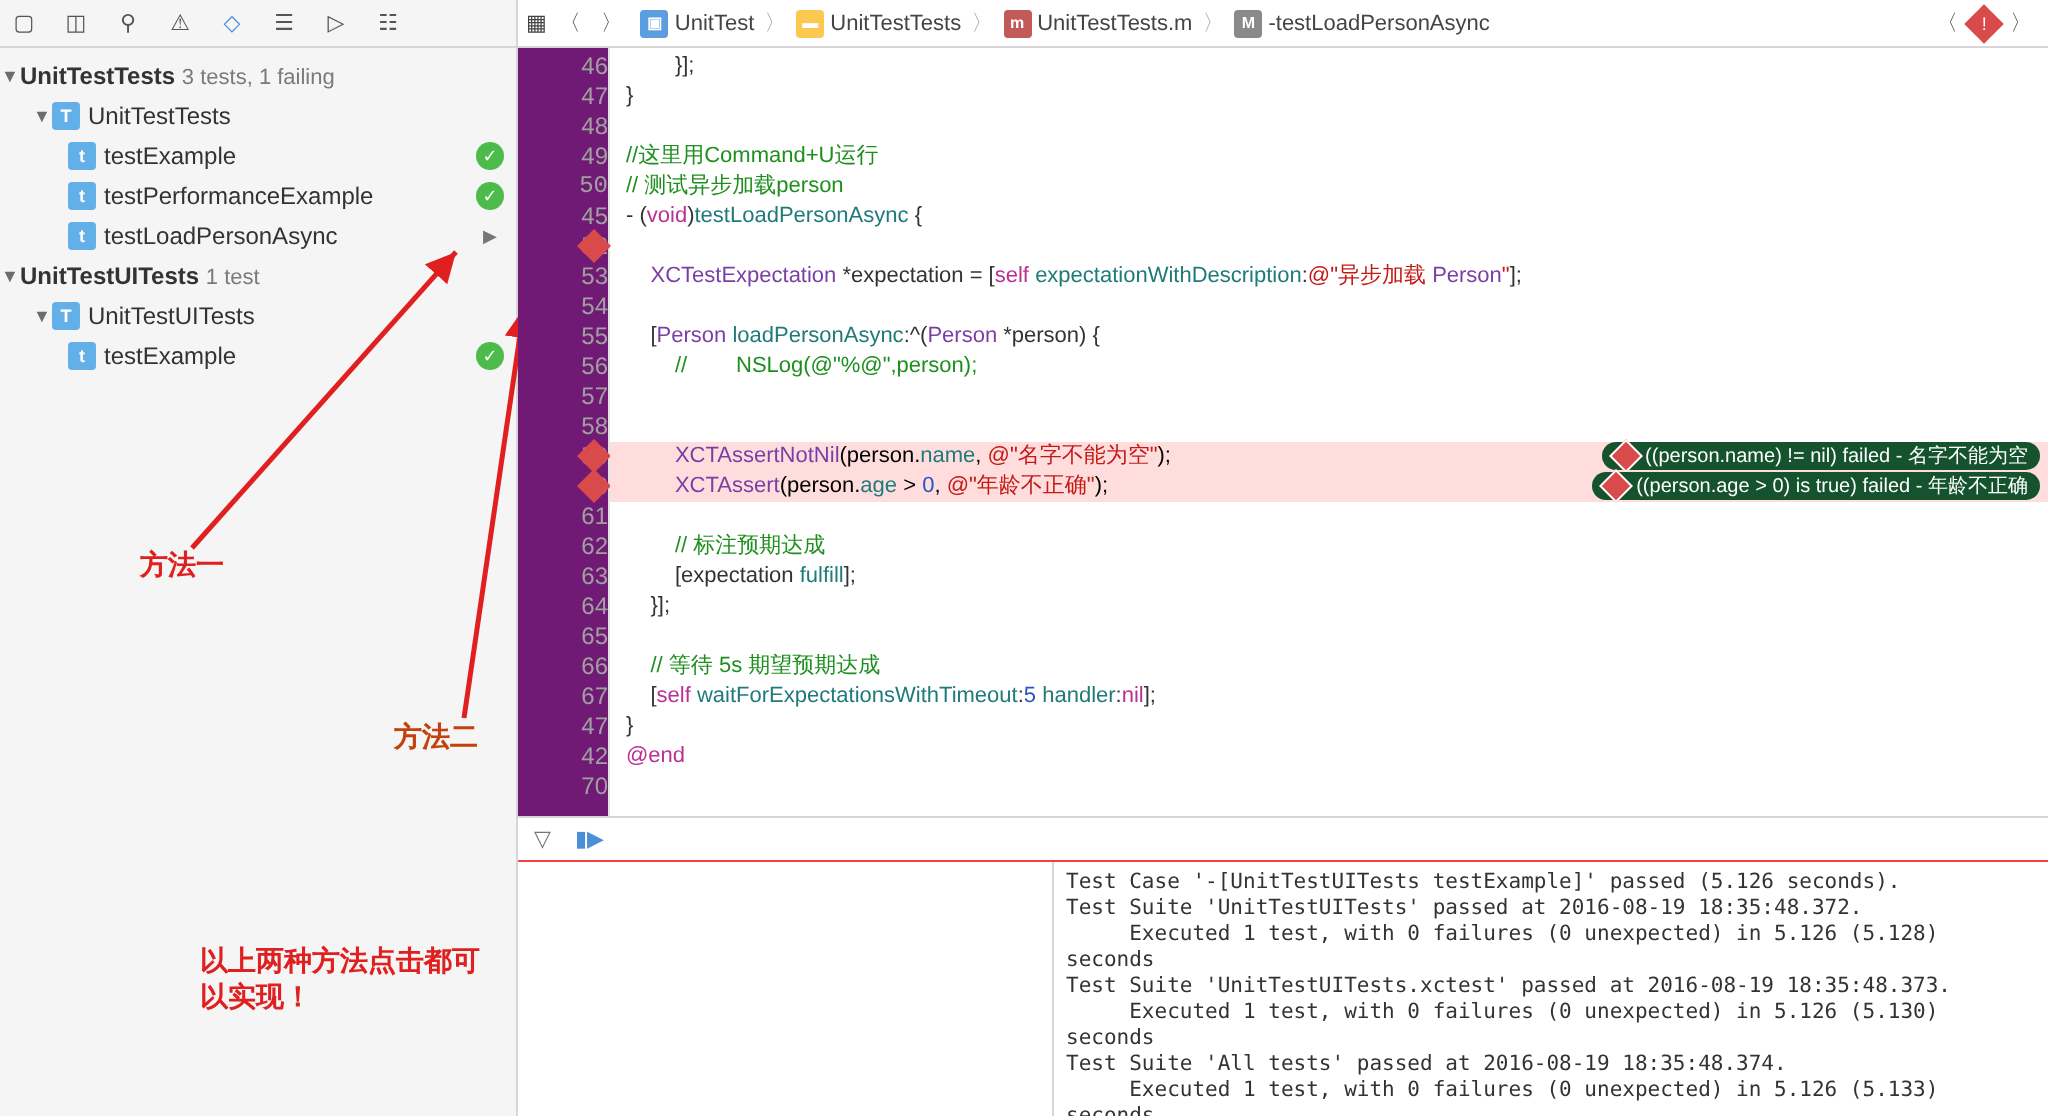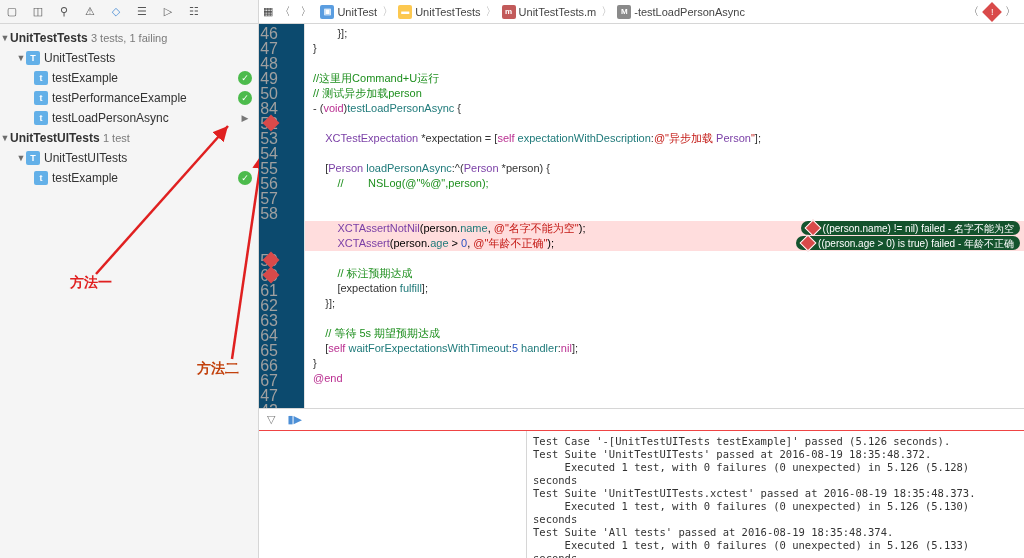--- a/index.html
+++ b/index.html
@@ -34,21 +34,21 @@
 .bc-blue { background:#5a9de0; }
 .bc-m { background:#c25a5a; }
 .bc-grey { background:#8a8a8a; }
 .nav-arrow { color:#555; padding:0 4px; }
 .breadcrumb .spacer { flex:1; }
 .red-diamond { width:14px; height:14px; background:#d94a4a; transform:rotate(45deg); display:flex; align-items:center; justify-content:center; }
 .red-diamond span{ transform:rotate(-45deg); color:#fff; font-size:9px; }
 
 
 .editor { flex:1; display:flex; overflow:hidden; }
-.gutter { width:46px; background:#0c4a6e; border-right:1px solid #e3e3e3; font-family:Menlo,monospace; font-size:16px; color:#a0a0a0; text-align:right; padding:2px 26px 0 0; line-height:15px; position:relative; }
+.gutter { width:46px; background:#701a75; border-right:1px solid #e3e3e3; font-family:Menlo,monospace; font-size:12px; color:#a0a0a0; text-align:right; padding:2px 0 0 0; line-height:15px; position:relative; }
 .gutter .err-mark { position:absolute; right:1px; width:12px; height:12px; background:#d94a4a; transform:rotate(45deg); }
 .code { flex:1; font-family:Menlo,monospace; font-size:11px; line-height:15px; padding-top:2px; white-space:pre; position:relative; }
 .ln { height:15px; padding-left:8px; }
 .err-line { background:#fdd; color:#000; position:relative; }
 .err-bubble { position:absolute; right:4px; top:0; height:14px; background:#14532d; color:#fff; padding:0 6px; font-size:10px; border-radius:7px; display:flex; align-items:center; gap:4px; }
 .err-bubble::before { content:""; width:10px; height:10px; background:#d94a4a; border:1px solid #fff; transform:rotate(45deg); }
 
 .c-green { color:#1e8f1e; }
 .c-pink { color:#ba2f91; }
 .c-teal { color:#1f7a7a; }
@@ -126,20 +126,22 @@
         <defs>
             <marker id="ah" markerWidth="8" markerHeight="8" refX="6" refY="3" orient="auto">
               <path d="M0,0 L6,3 L0,6 Z" fill="#e02020"></path>
             </marker>
           </defs>
         <line x1="96" y1="250" x2="228" y2="102" stroke="#e02020" stroke-width="2.5" marker-end="url(#ah)"></line>
         <line x1="232" y1="335" x2="262" y2="130" stroke="#e02020" stroke-width="2.5" marker-end="url(#ah)"></line>
       </svg>
       <div class="anno" style="left:70px; top:250px; color:#e02020; font-size:14px; font-weight:bold">方法一</div>
       <div class="anno" style="left:197px; top:336px; color:#c2410c; font-size:14px; font-weight:bold">方法二</div>
+      <div class="anno" style="left:100px; top:448px; color:#e02020; font-size:14px; font-weight:bold; white-space:pre">以上两种方法点击都可
+以实现！</div>
     </div>
   </div>
 
   <div class="right">
     <div class="breadcrumb">
       <span>▦</span>
       <span class="nav-arrow">〈</span>
       <span class="nav-arrow">〉</span>
       <span class="bc-item">
           <span class="bc-icon bc-blue">▣</span>
@@ -167,30 +169,30 @@
         </span>
       <span class="nav-arrow">〉</span>
     </div>
 
     <div class="editor">
       <div class="gutter" id="gutter">
           <div style="position: relative;">46</div>
           <div style="position: relative;">47</div>
           <div style="position: relative;">48</div>
           <div style="position: relative;">49</div>
-          <div style="position: relative;">50</div>
-          <div style="position: relative;">84</div>
+          <div style="position: relative; font-family: Liberation Mono, monospace;">50</div>
+          <div style="position: relative;">45</div>
           <div style="position: relative;">52<div class="err-mark" style="top: 1px;"></div></div>
           <div style="position: relative;">53</div>
           <div style="position: relative;">54</div>
           <div style="position: relative;">55</div>
           <div style="position: relative;">56</div>
           <div style="position: relative;">57</div>
           <div style="position: relative;">58</div>
-          <div style="position: relative; margin-top: 32px;">59<div class="err-mark" style="top: 1px;"></div></div>
+          <div style="position: relative;">59<div class="err-mark" style="top: 1px;"></div></div>
           <div style="position: relative;">60<div class="err-mark" style="top: 1px;"></div></div>
           <div style="position: relative;">61</div>
           <div style="position: relative;">62</div>
           <div style="position: relative;">63</div>
           <div style="position: relative;">64</div>
           <div style="position: relative;">65</div>
           <div style="position: relative;">66</div>
           <div style="position: relative;">67</div>
           <div style="position: relative;">47</div>
           <div style="position: relative;">42</div>

